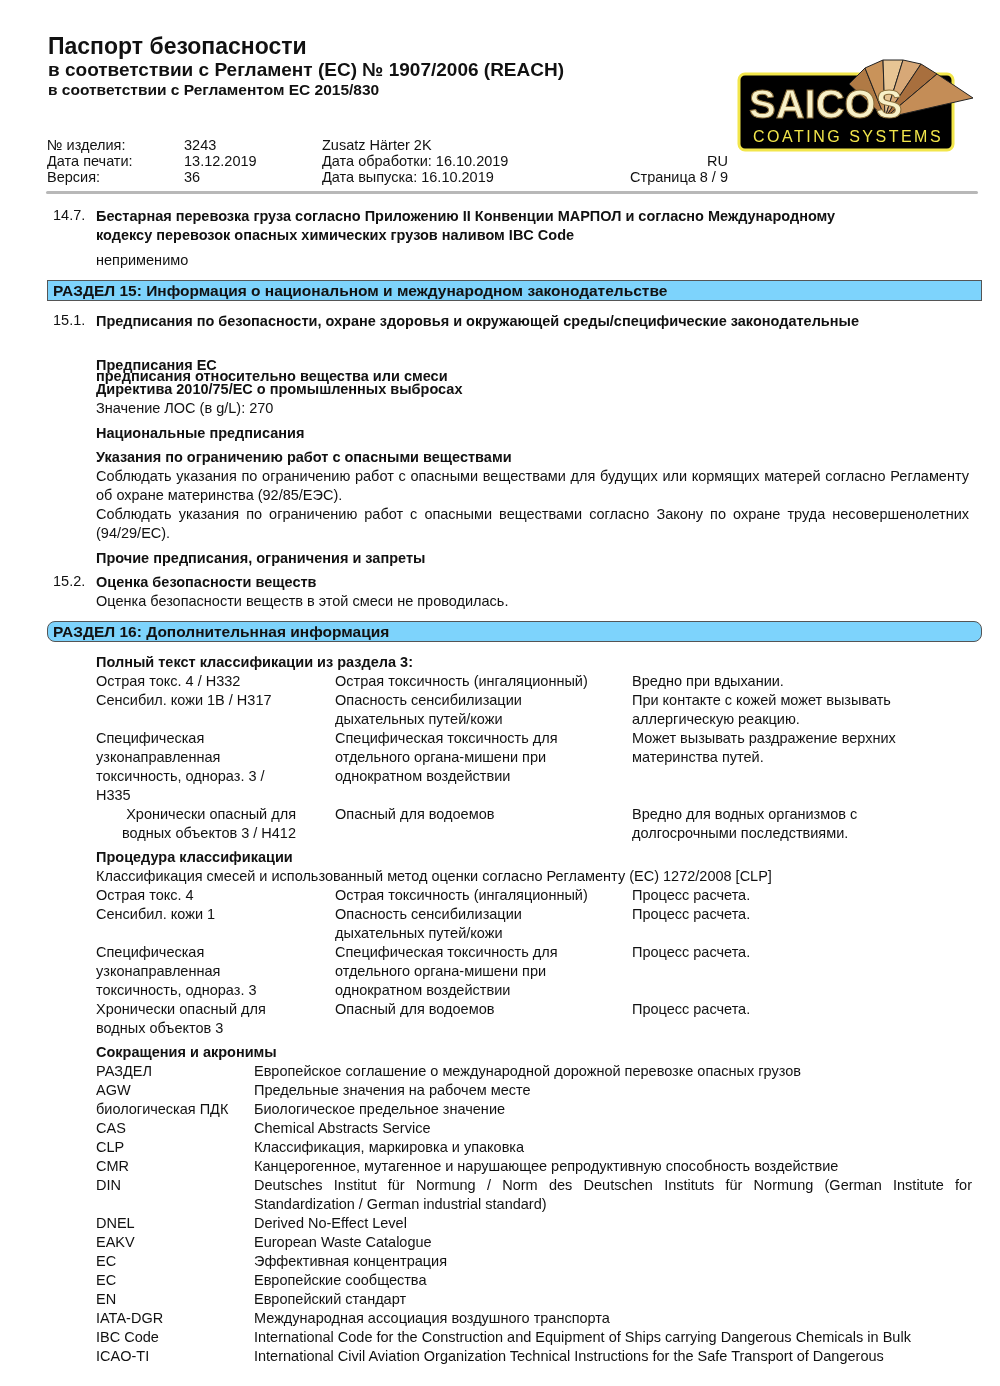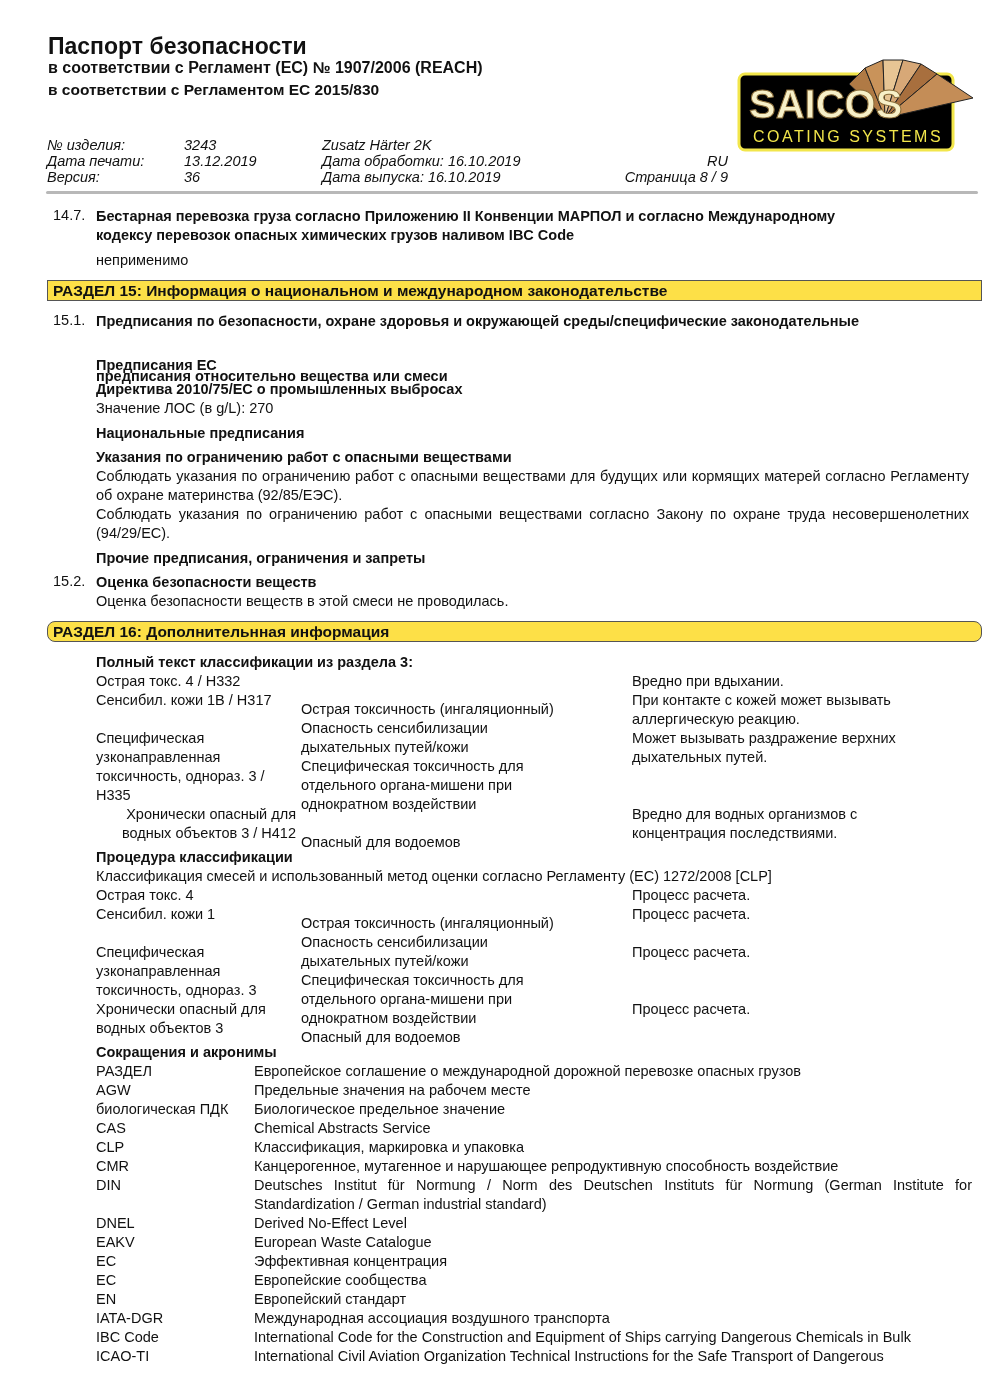--- a/index.html
+++ b/index.html
@@ -1,38 +1,38 @@
 <!DOCTYPE html>
 <html><head>
   <meta charset="utf-8">
   <style>
     html, body { margin: 0; padding: 0; background: #ffffff; }
     body {
       width: 1000px; height: 1386px; position: relative; overflow: hidden;
       font-family: "Liberation Sans", sans-serif; color: #111;
     }
     .title { position: absolute; left: 48px; top: 33px; font-size: 23px; font-weight: bold; }
-    .sub1 { position: absolute; left: 48px; top: 59px; font-size: 16px; font-weight: bold; }
+    .sub1 { position: absolute; left: 48px; top: 59px; font-size: 19px; font-weight: bold; }
     .sub2 { position: absolute; left: 48px; top: 81px; font-size: 15.5px; font-weight: bold; }
     .meta { position: absolute; font-size: 14.5px; line-height: 16px; }
-    .meta div { white-space: nowrap; font-style: italic; }
+    .meta div { white-space: nowrap; }
     .logo { position: absolute; left: 737px; top: 58px; width: 238px; height: 94px; }
     .hr { position: absolute; left: 46px; top: 191px; width: 932px; height: 3px; background: #b8b8b8; border-radius: 2px; }
     .num { position: absolute; left: 53px; font-size: 14.5px; }
     .b { position: absolute; left: 96px; font-size: 14.5px; font-weight: bold; line-height: 19px; }
     .t { position: absolute; left: 96px; font-size: 14.5px; line-height: 19px; }
     .just { width: 873px; text-align: justify; text-align-last: left; }
     .section-bar {
       position: absolute; left: 47px; width: 928px; height: 19px;
-      background: #fde047; border: 1px solid #555; font-weight: bold; font-size: 15.5px;
+      background: #7dd3fc; border: 1px solid #555; font-weight: bold; font-size: 15.5px;
       line-height: 19px; padding-left: 5px; box-sizing: content-box;
     }
     .row { position: absolute; left: 96px; font-size: 14.5px; line-height: 19px; }
     .c1 { position: absolute; left: 0; width: 215px; }
-    .c2 { position: absolute; left: 205px; width: 305px; margin-top: 28px; }
+    .c2 { position: absolute; left: 239px; width: 305px; }
     .c3 { position: absolute; left: 536px; width: 340px; }
     .abbr-row { position: absolute; left: 96px; font-size: 14.5px; line-height: 19px; width: 876px; }
     .abbr-row .k { position: absolute; left: 0; width: 160px; white-space: nowrap; }
     .abbr-row .v { position: absolute; left: 158px; width: 718px; text-align: justify; text-align-last: left; }
   </style>
 </head>
 <body>
 
 <div class="title">Паспорт безопасности</div>
 <div class="sub1">в соответствии с Регламент (EC) № 1907/2006 (REACH)</div>
@@ -108,26 +108,26 @@
   <div class="c3">Вредно при вдыхании.</div>
 </div>
 <div class="row" style="top:691px;">
   <div class="c1">Сенсибил. кожи 1B / H317</div>
   <div class="c2" style="width:230px;">Опасность сенсибилизации дыхательных путей/кожи</div>
   <div class="c3" style="width:295px;">При контакте с кожей может вызывать аллергическую реакцию.</div>
 </div>
 <div class="row" style="top:729px;">
   <div class="c1" style="width:195px;">Специфическая узконаправленная токсичность, однораз. 3 / H335</div>
   <div class="c2" style="width:260px;">Специфическая токсичность для отдельного органа-мишени при однократном воздействии</div>
-  <div class="c3" style="width:300px;">Может вызывать раздражение верхних дыхательных путей.</div>
+  <div class="c3" style="width:300px;">Может вызывать раздражение верхних материнства путей.</div>
 </div>
 <div class="row" style="top:805px;">
   <div class="c1" style="width:200px;text-align:right;">Хронически опасный для водных объектов 3 / H412</div>
   <div class="c2">Опасный для водоемов</div>
-  <div class="c3" style="width:275px;">Вредно для водных организмов с концентрация последствиями.</div>
+  <div class="c3" style="width:275px;">Вредно для водных организмов с долгосрочными последствиями.</div>
 </div>
 
 <div class="b" style="top:848px;">Процедура классификации</div>
 <div class="t" style="top:867px;">Классификация смесей и использованный метод оценки согласно Регламенту (EC) 1272/2008 [CLP]</div>
 
 <div class="row" style="top:886px;">
   <div class="c1">Острая токс. 4</div>
   <div class="c2">Острая токсичность (ингаляционный)</div>
   <div class="c3">Процесс расчета.</div>
 </div>

